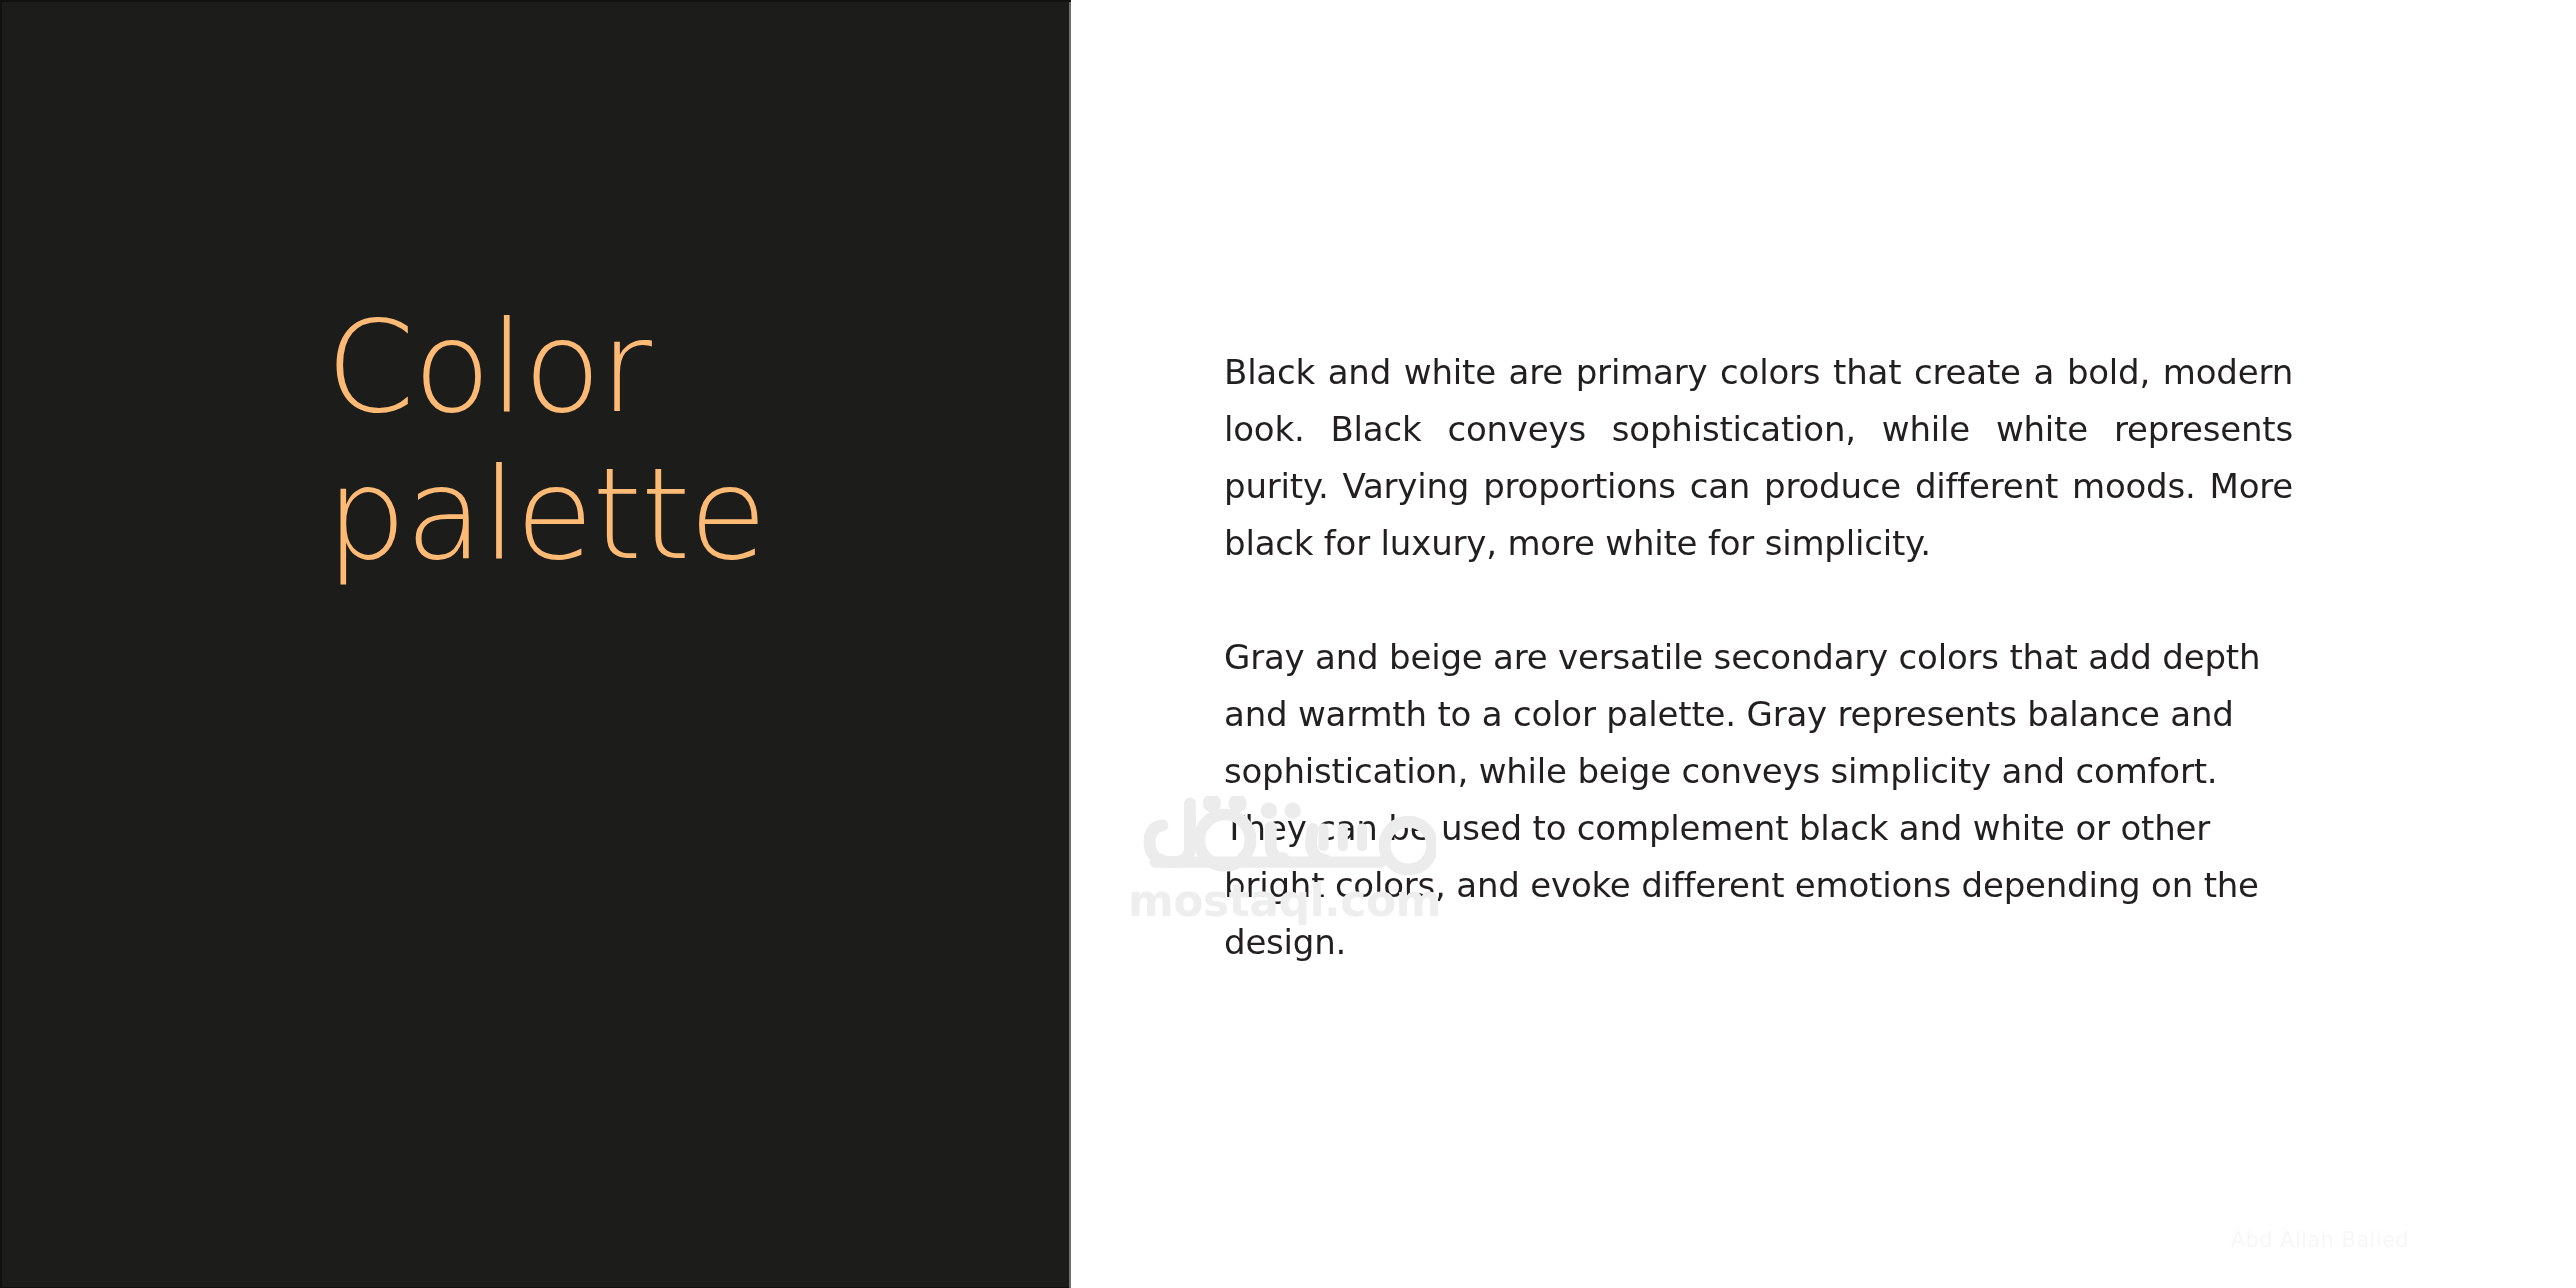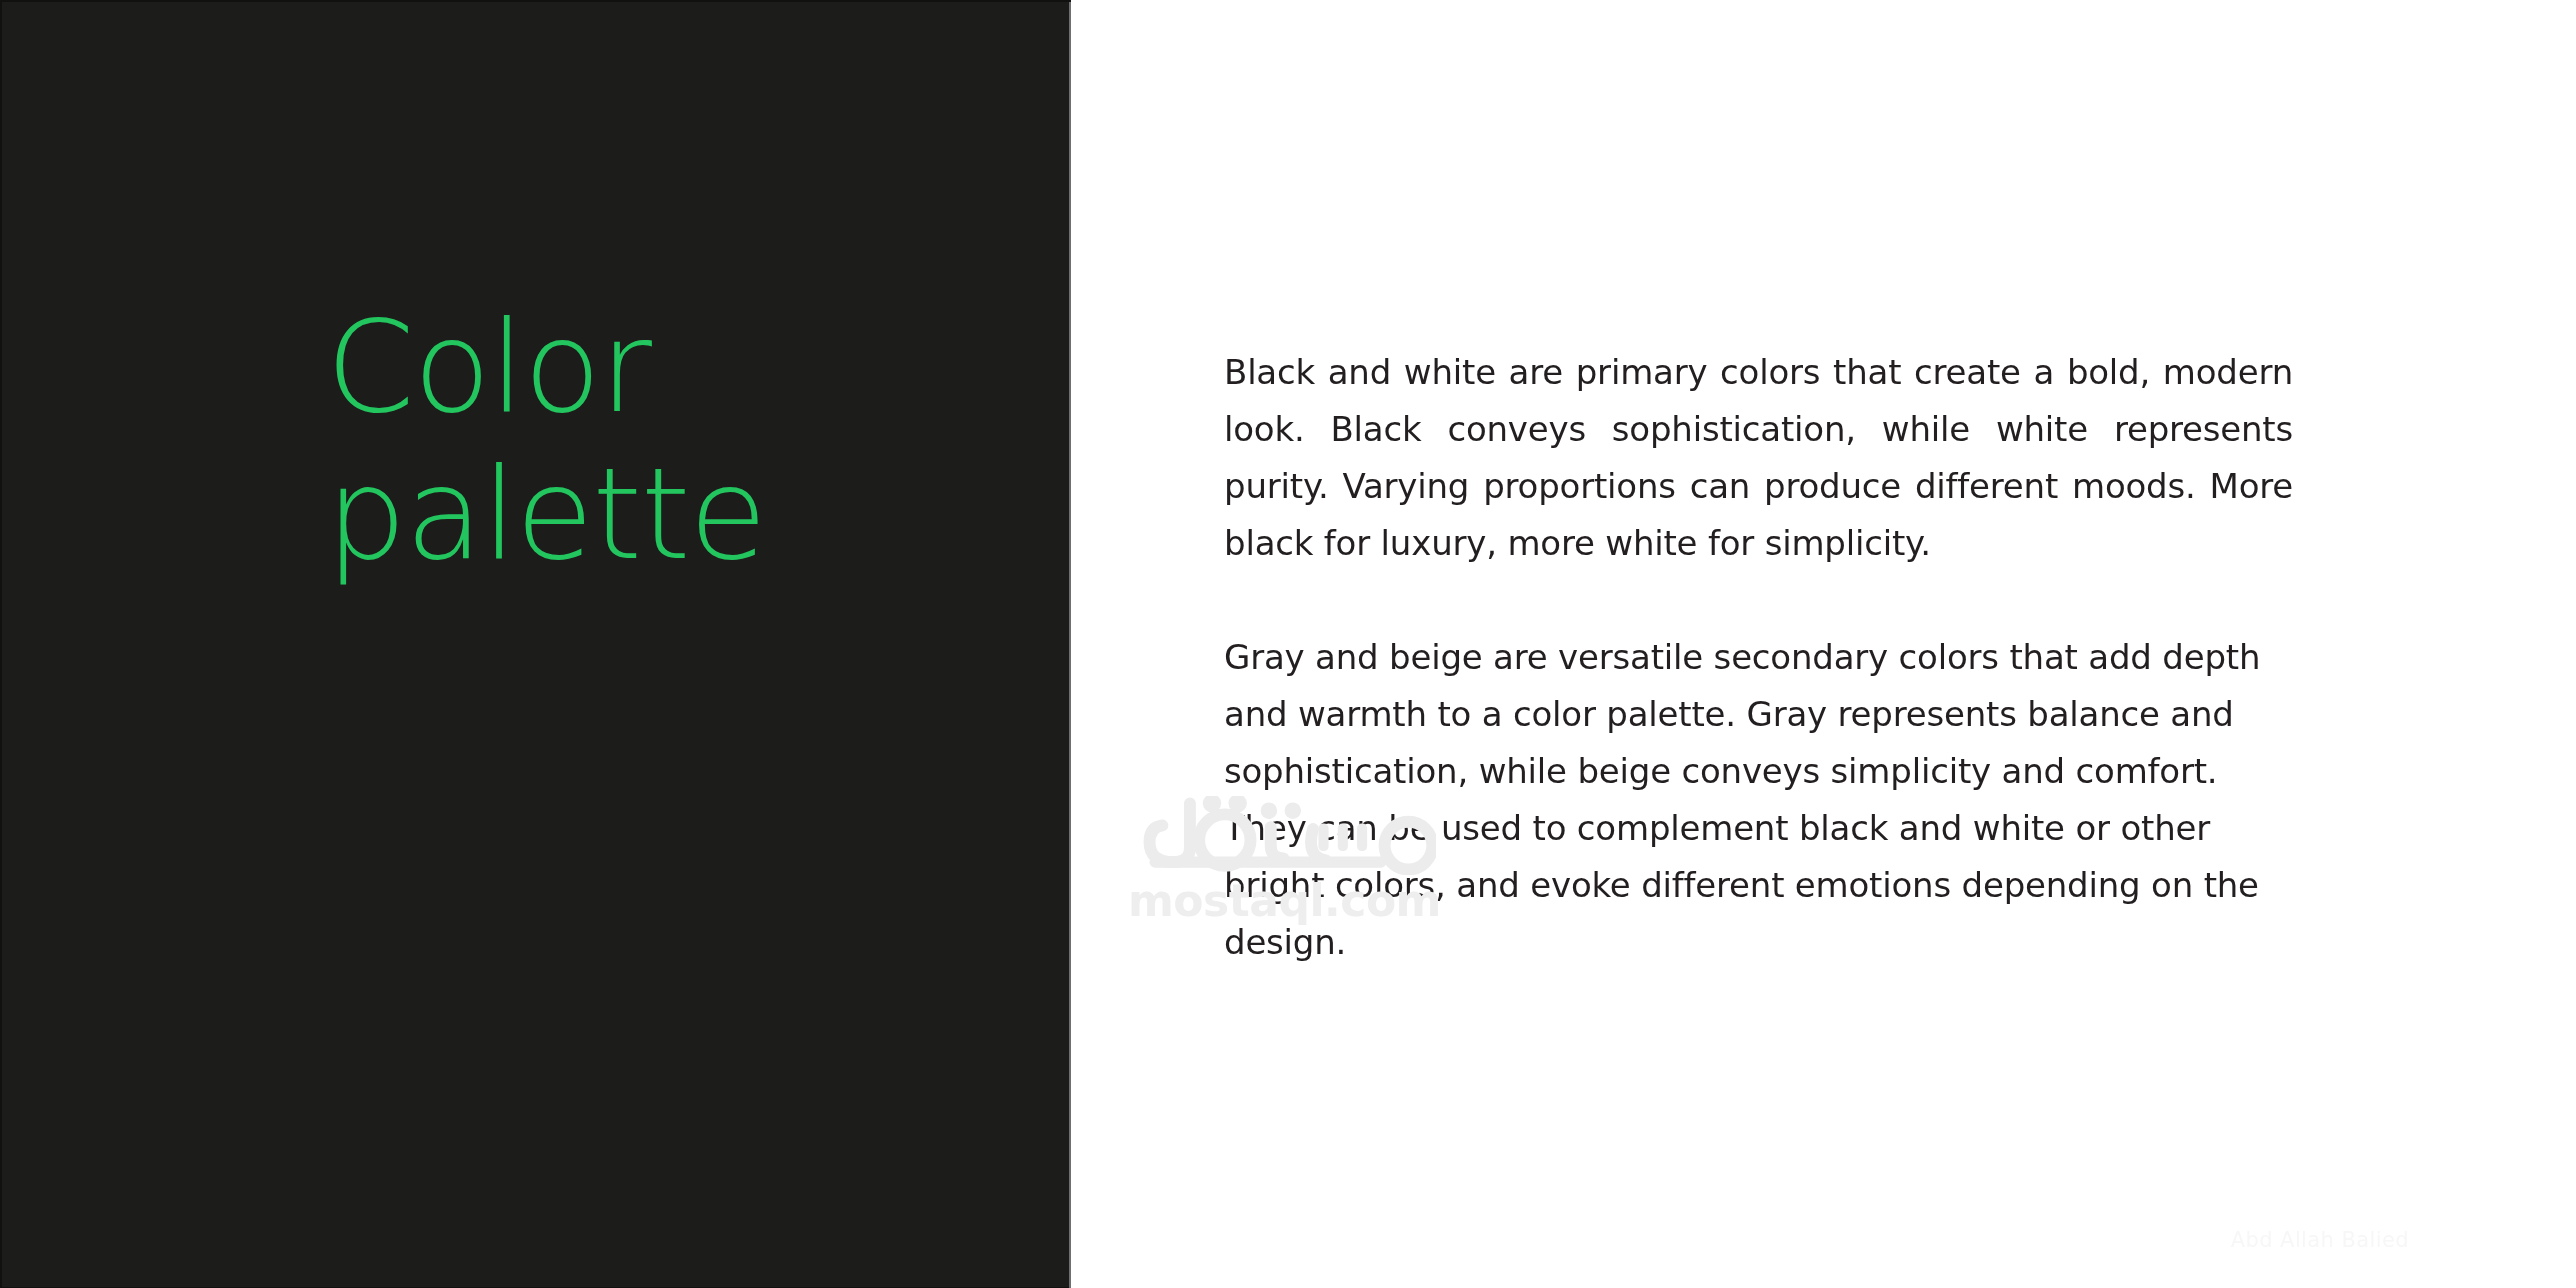--- a/index.html
+++ b/index.html
@@ -45,21 +45,21 @@
     height: 1288px;
     background: #8b8b8b;
     opacity: 0.75;
   }
 
   .slide-title {
     position: absolute;
     left: 324px;
     top: 292px;
     width: 699px;
-    color: #22c55e;
+    color: #fdba74;
     font-family: "DejaVu Sans", sans-serif;
     font-weight: 300;
     font-size: 127px;
     line-height: 1.16;
     letter-spacing: -1.4px;
     text-align: left;
     white-space: pre-line;
   }
 
   

